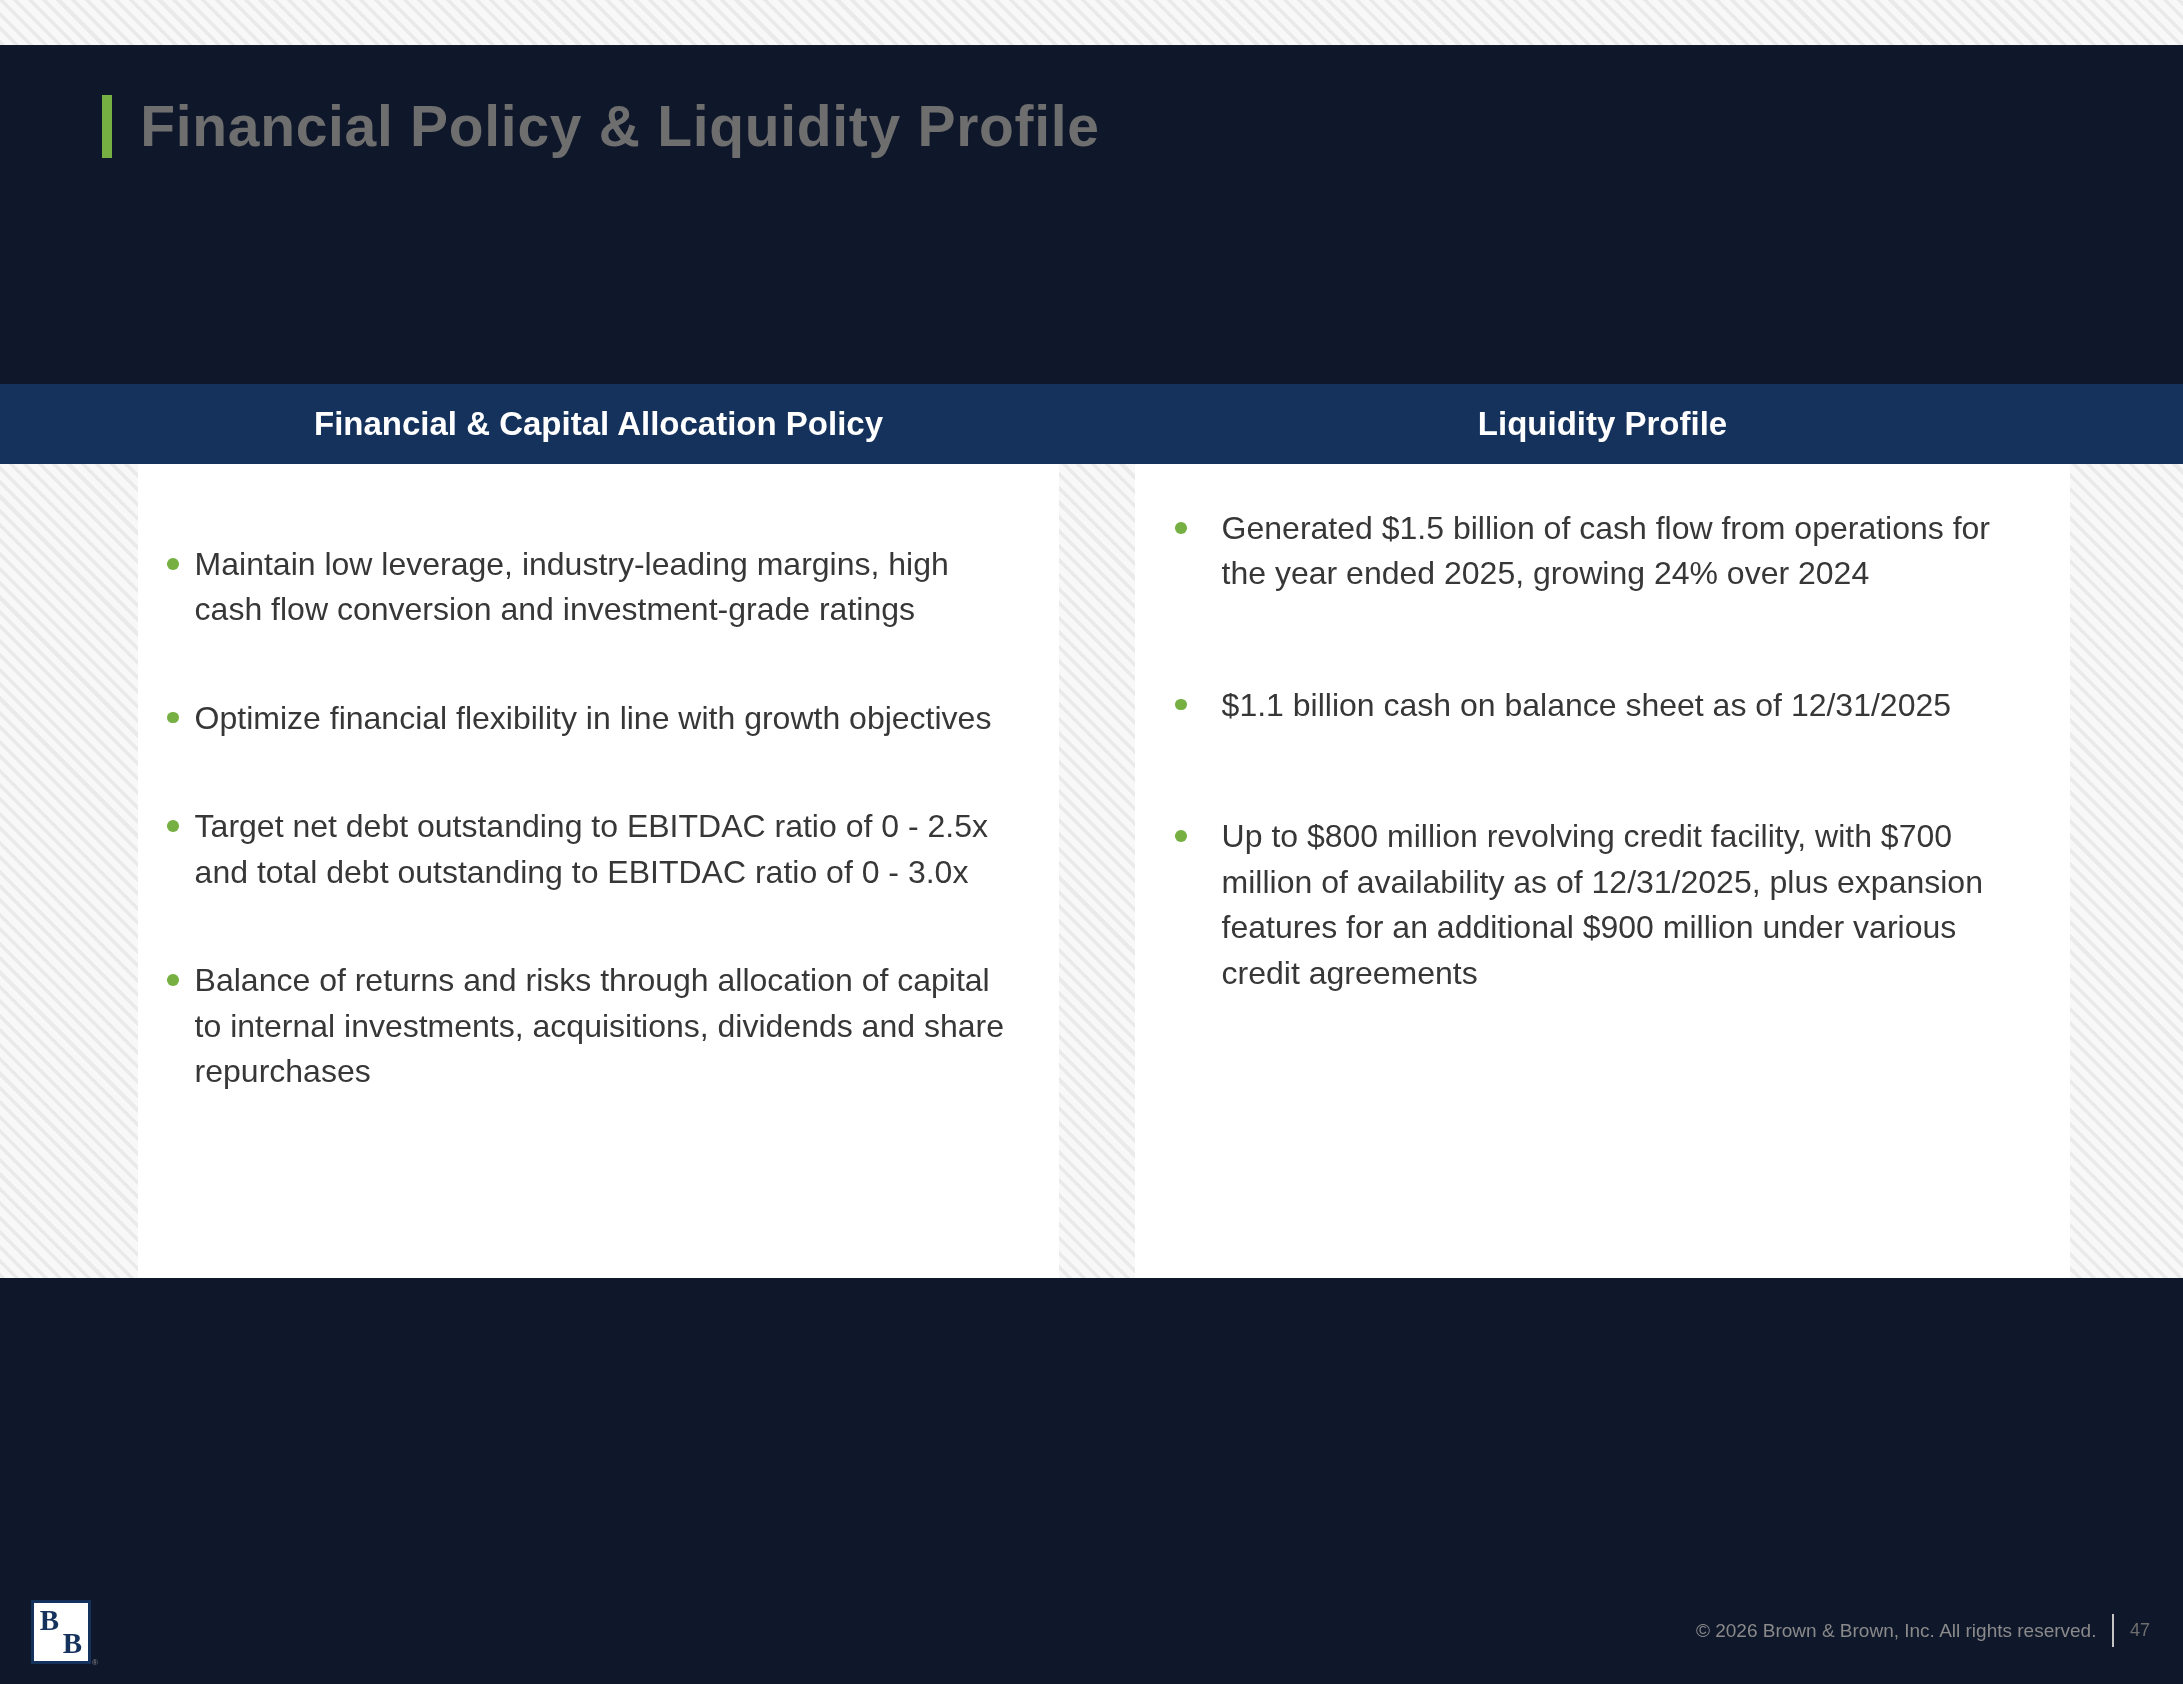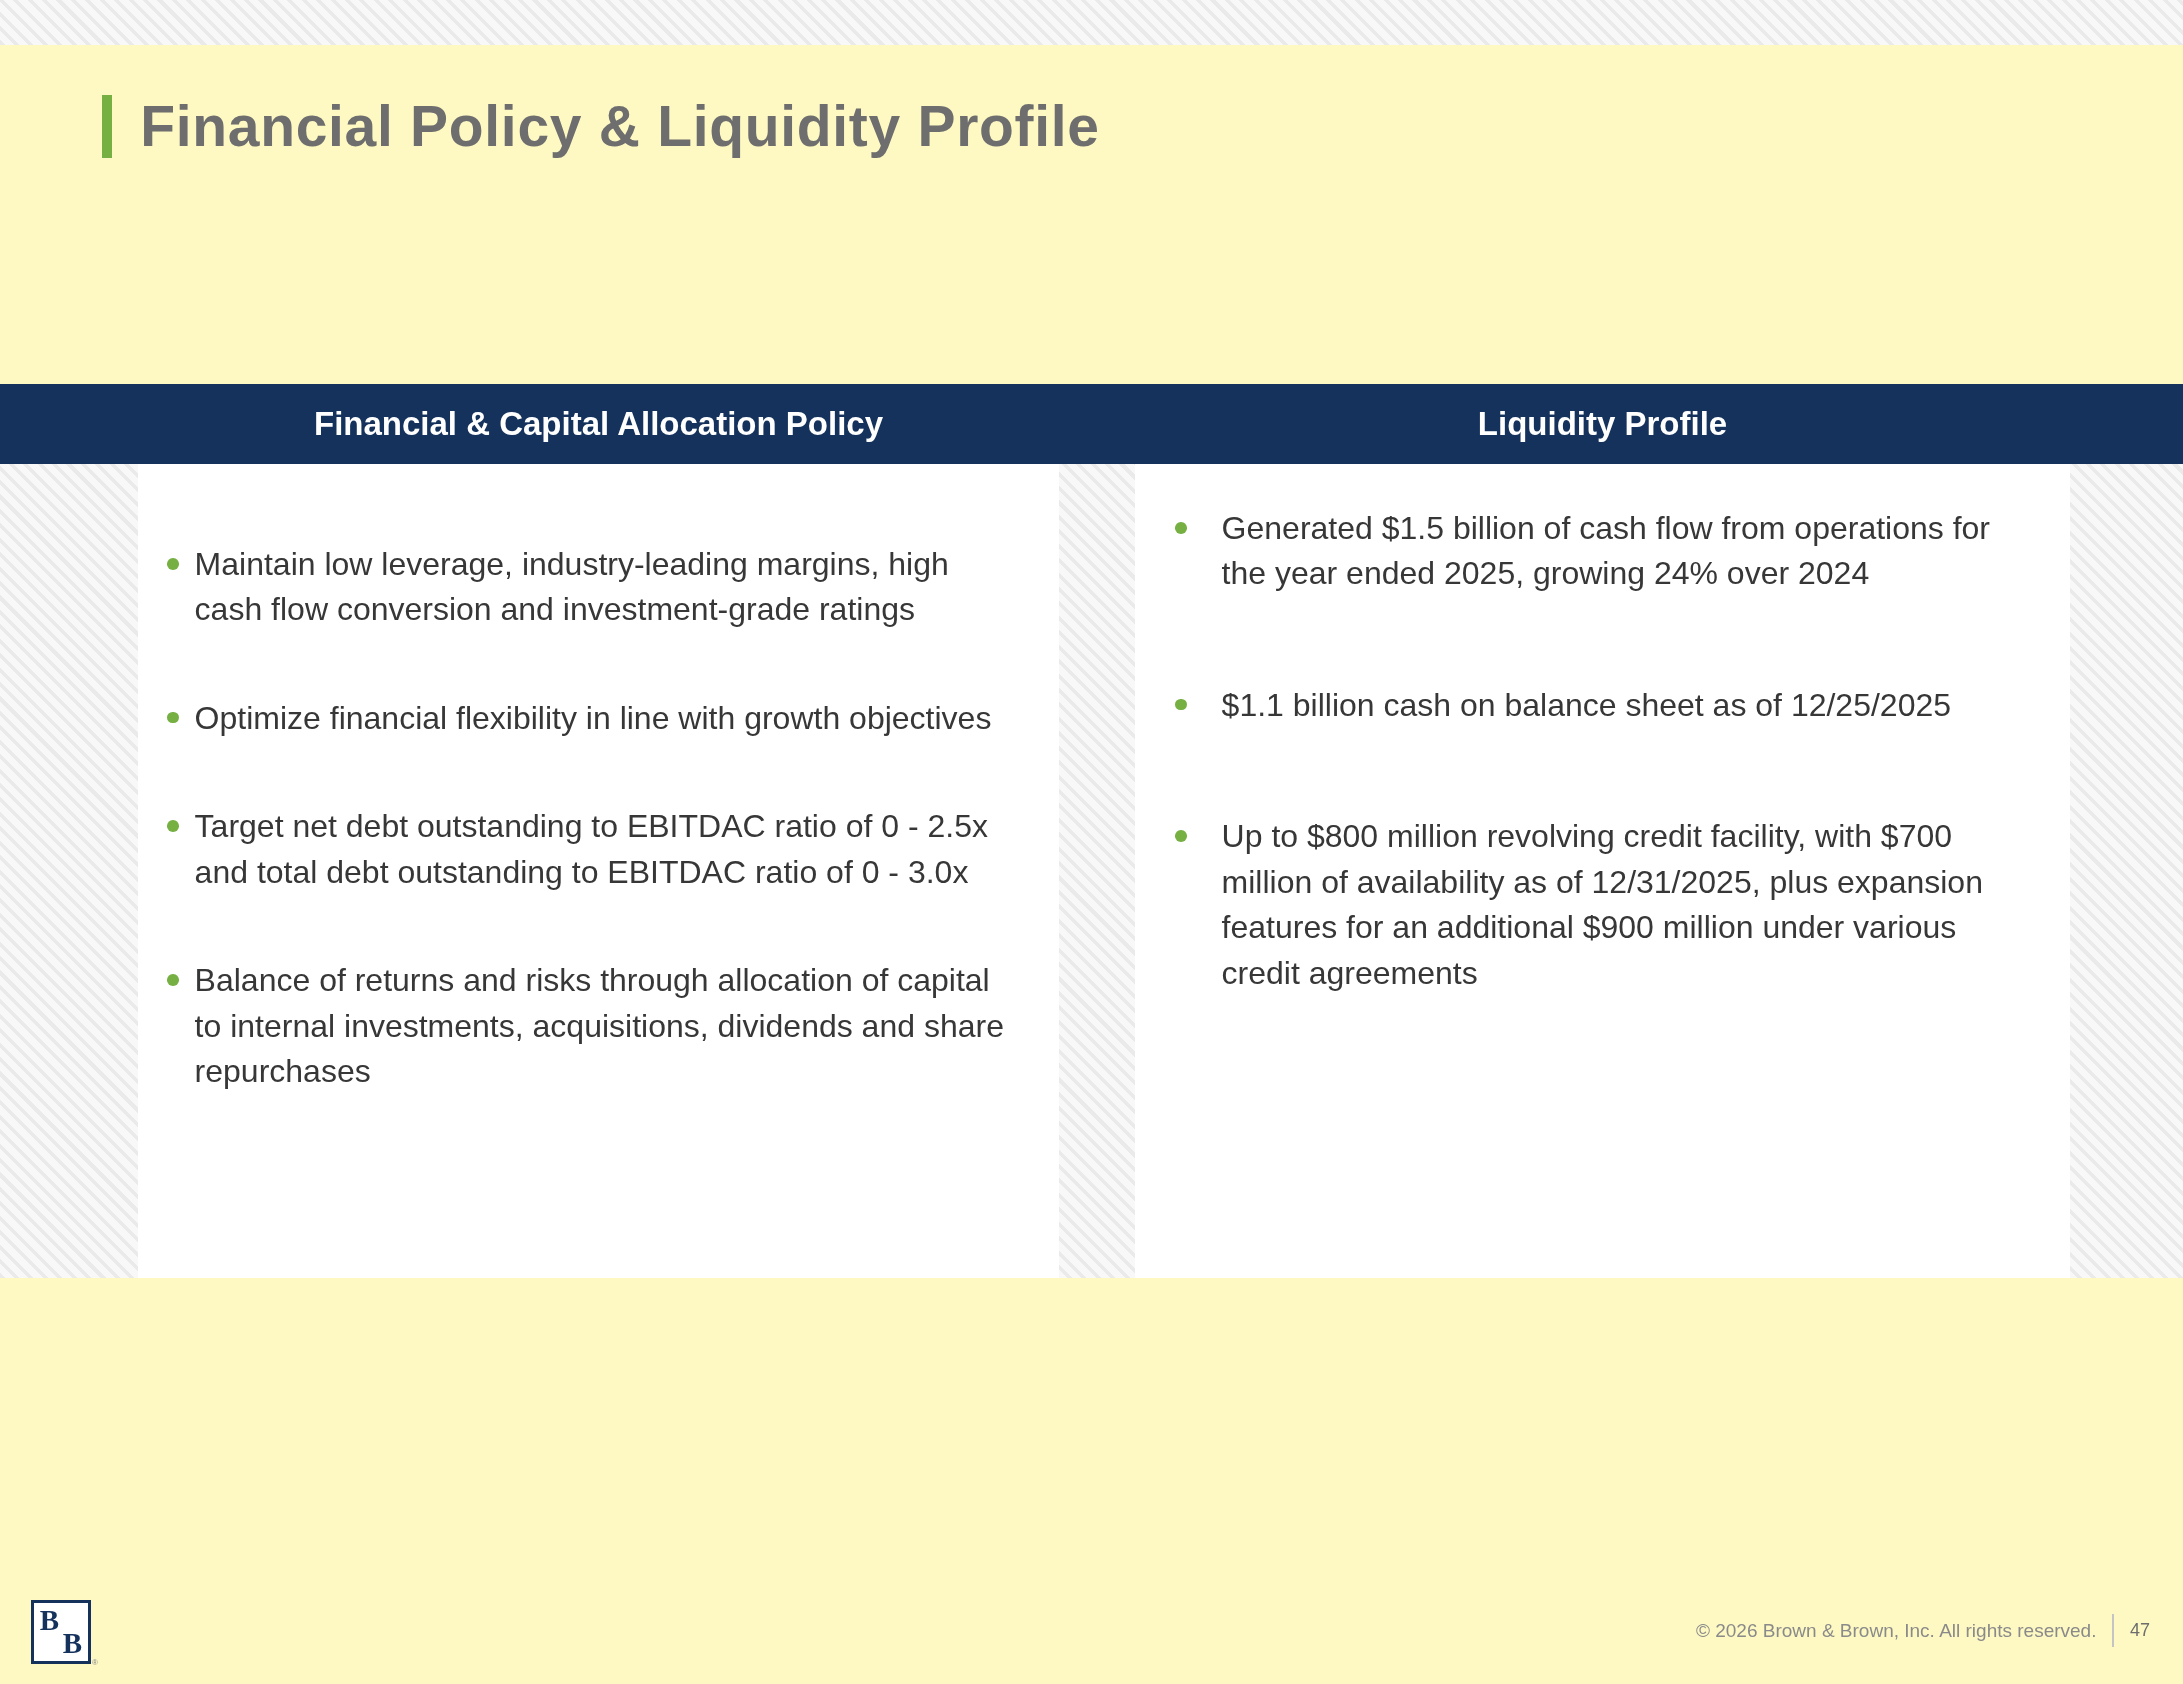--- a/index.html
+++ b/index.html
@@ -1,19 +1,19 @@
 <!DOCTYPE html>
 <html style="font-size:11.6px"><head>
 <meta charset="utf-8">
 <style>
   html,body{margin:0;padding:0;background:#ffffff;}
   .slide{
     position:relative;
     width:2183px;height:1685px;
-    background:#fef9c3;
+    background:#0f172a;
     font-family:"Liberation Sans", sans-serif;
     overflow:hidden;
   }
   .hatch{
     background:repeating-linear-gradient(45deg,#eaeaea 0 3.6px,#f8f8f8 3.6px 10.2px);
   }
   .top-band{
     position:absolute;top:0;left:0;width:2183px;height:45px;
   }
   .title-row{
@@ -125,21 +125,21 @@
     </div>
   </div>
 
   <div class="col right">
     <div class="bullet-item">
       <span class="dot"></span>
       <span class="bullet-text">Generated $1.5 billion of cash flow from operations for the year ended 2025, growing 24% over 2024</span>
     </div>
     <div class="bullet-item">
       <span class="dot"></span>
-      <span class="bullet-text">$1.1 billion cash on balance sheet as of 12/25/2025</span>
+      <span class="bullet-text">$1.1 billion cash on balance sheet as of 12/31/2025</span>
     </div>
     <div class="bullet-item">
       <span class="dot"></span>
       <span class="bullet-text">Up to $800 million revolving credit facility, with $700 million of availability as of 12/31/2025, plus expansion features for an additional $900 million under various credit agreements</span>
     </div>
   </div>
 
   <div class="logo">
     <span class="b top">B</span>
     <span class="b bottom">B</span>

